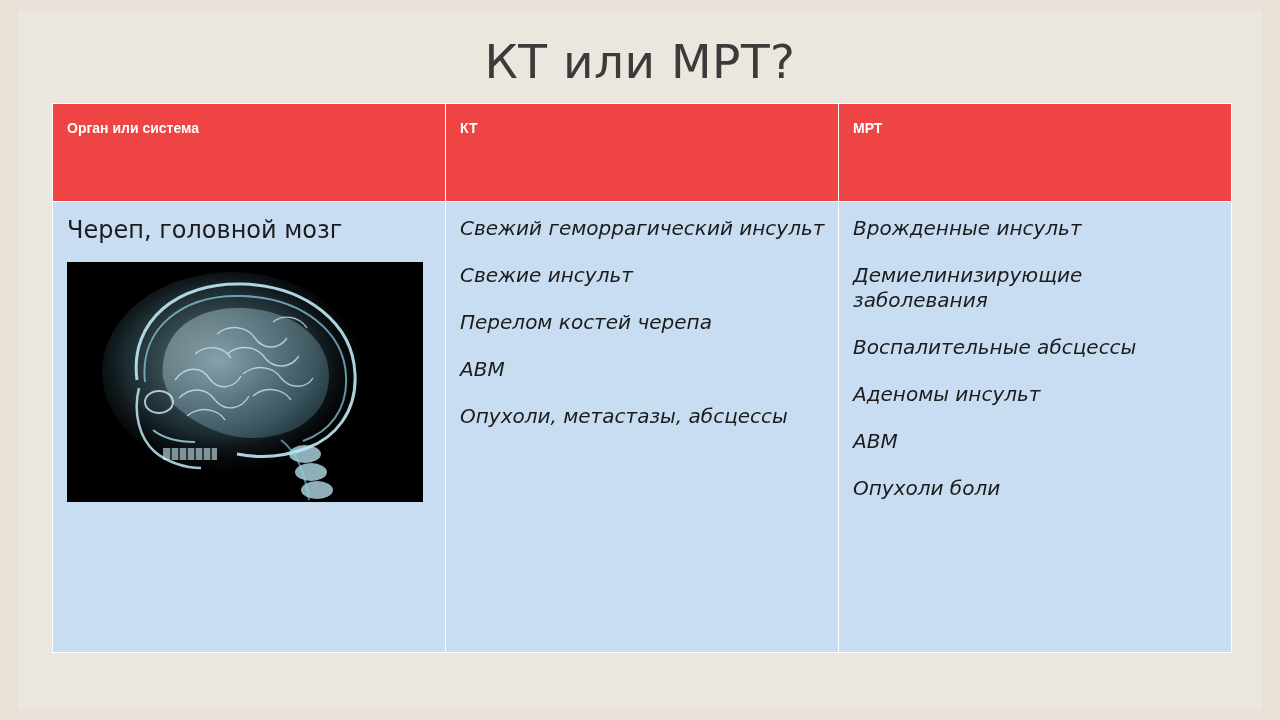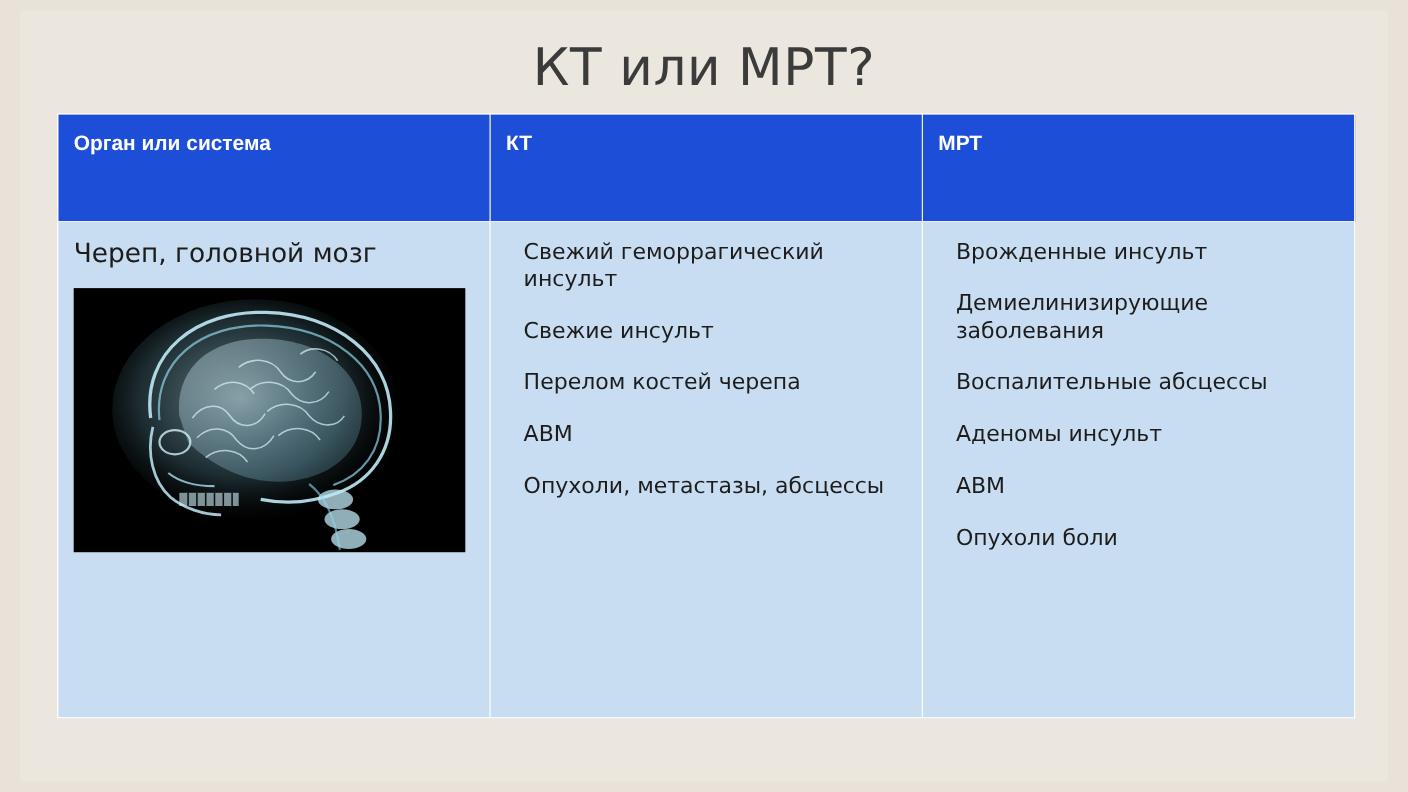--- a/index.html
+++ b/index.html
@@ -49,44 +49,45 @@
     border-collapse: collapse;
     table-layout: fixed;
   }
   table.ct-mrt-table th,
   table.ct-mrt-table td {
     border: 1px solid #ffffff;
     vertical-align: top;
     padding: 0;
   }
   thead th {
-    background: #1d4ed8;
+    background: #ef4444;
     color: #ffffff;
-    font-size: 19px;
+    font-size: 14px;
     font-weight: bold;
     text-align: left;
     height: 97px;
     font-family: "Liberation Sans", sans-serif;
   }
   thead th .th-inner {
     padding: 16px 0 0 14px;
   }
   tbody td {
     background: #c9ddf2;
     height: 450px;
   }
   .cell-pad {
     padding: 14px 12px 10px 14px;
     font-size: 20px;
     color: #1c1c1c;
     line-height: 1.25;
     font-family: "DejaVu Sans", sans-serif;
   }
   .cell-pad p {
-    margin: 0 0 22px 16px;
+    margin: 0 0 22px 0;
+    font-style: italic;
   }
   .cell-pad p:last-child {
     margin-bottom: 0;
   }
   .col-organ { width: 392px; }
   .col-kt    { width: 392px; }
   .col-mrt   { width: 392px; }
 
   .organ-label {
     font-size: 24px;

